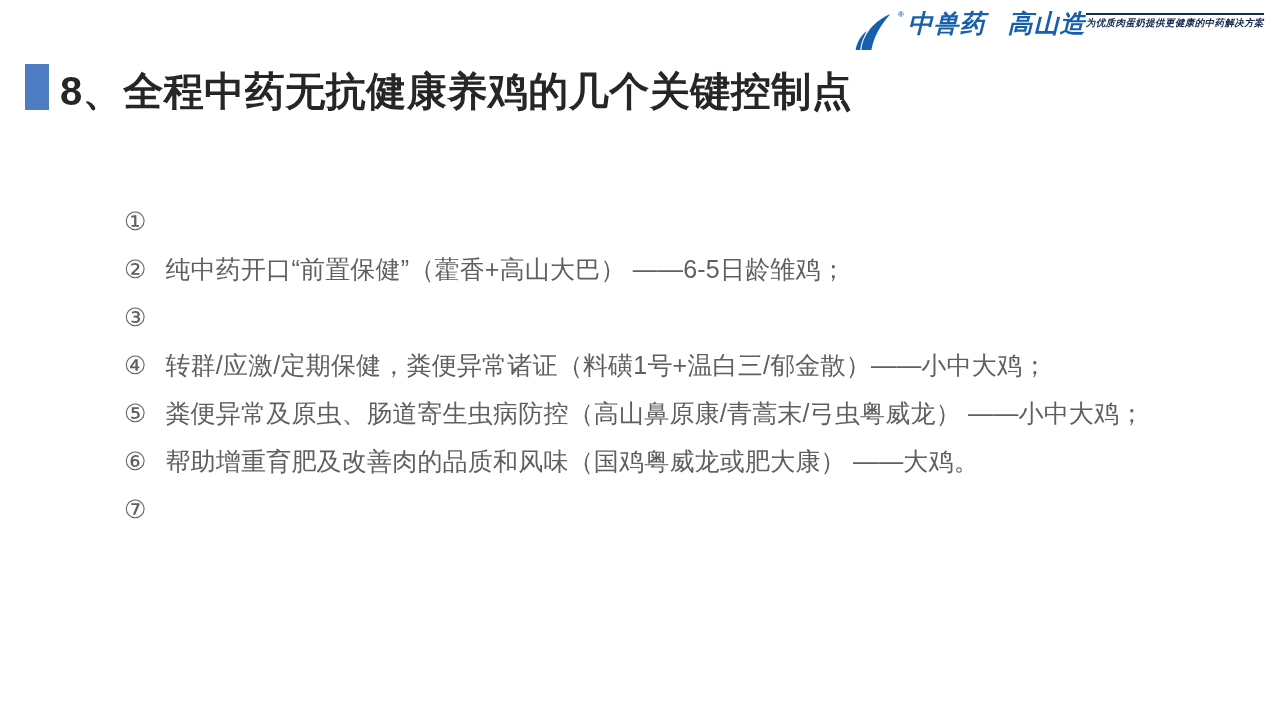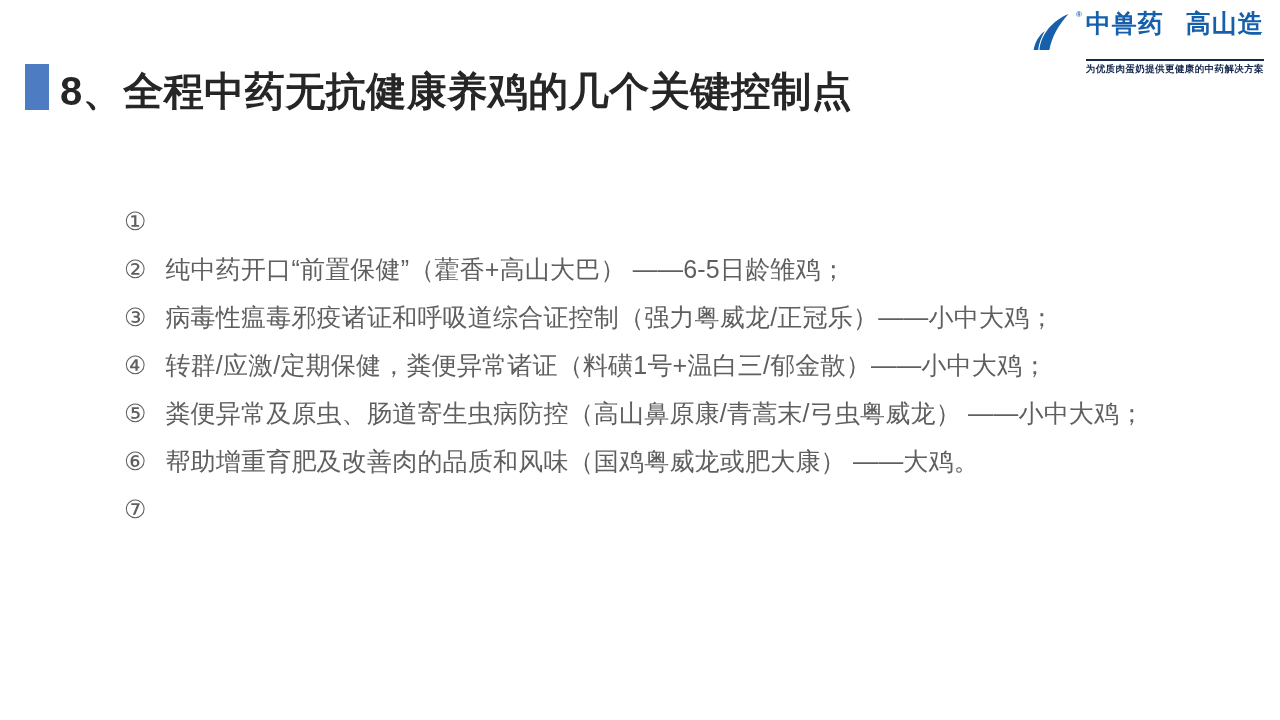--- a/index.html
+++ b/index.html
@@ -17,29 +17,29 @@
     top:10px; right:16px;
     display:flex;
     align-items:flex-start;
   }
   .logo-mark { position:relative; width:56px; height:44px; margin-right:6px; }
   .logo-mark svg { position:absolute; left:0; top:2px; }
   .reg-mark {
     position:absolute; top:0; right:-2px;
     font-size:8px; color:#1660ab; font-weight:bold;
   }
-  .logo-textblock { display:flex; flex-direction:column; }
+  .logo-textblock { display:flex; flex-direction:row;font-style:italic; }
   .brand-row {
     display:flex; gap:22px;
     font-size:25px; font-weight:bold;
     color:#1660ab; letter-spacing:1px;
     line-height:1.1;
   }
   .tagline {
-    margin-top:21px;
+    margin-top:3px;
     border-top:2px solid #16294d;
     padding-top:2px;
     font-size:9.5px; font-weight:bold;
     color:#16294d; letter-spacing:0.4px;
     white-space:nowrap;
   }
 
   
   .title-row {
     position:absolute; top:64px; left:25px;
@@ -100,21 +100,20 @@
 <div class="kp-list">
   <div class="kp-item">
     <span class="kp-num">①</span>
   </div>
   <div class="kp-item">
     <span class="kp-num">②</span>
     <span class="kp-text">纯中药开口“前置保健”（藿香+高山大巴） ——6-5日龄雏鸡；</span>
   </div>
   <div class="kp-item">
     <span class="kp-num">③</span>
-    <span class="kp-text">病毒性瘟毒邪疫诸证和呼吸道综合证控制（强力粤威龙/正冠乐）——小中大鸡；</span>
   </div>
   <div class="kp-item">
     <span class="kp-num">④</span>
     <span class="kp-text">转群/应激/定期保健，粪便异常诸证（料磺1号+温白三/郁金散）——小中大鸡；</span>
   </div>
   <div class="kp-item">
     <span class="kp-num">⑤</span>
     <span class="kp-text">粪便异常及原虫、肠道寄生虫病防控（高山鼻原康/青蒿末/弓虫粤威龙） ——小中大鸡；</span>
   </div>
   <div class="kp-item">

